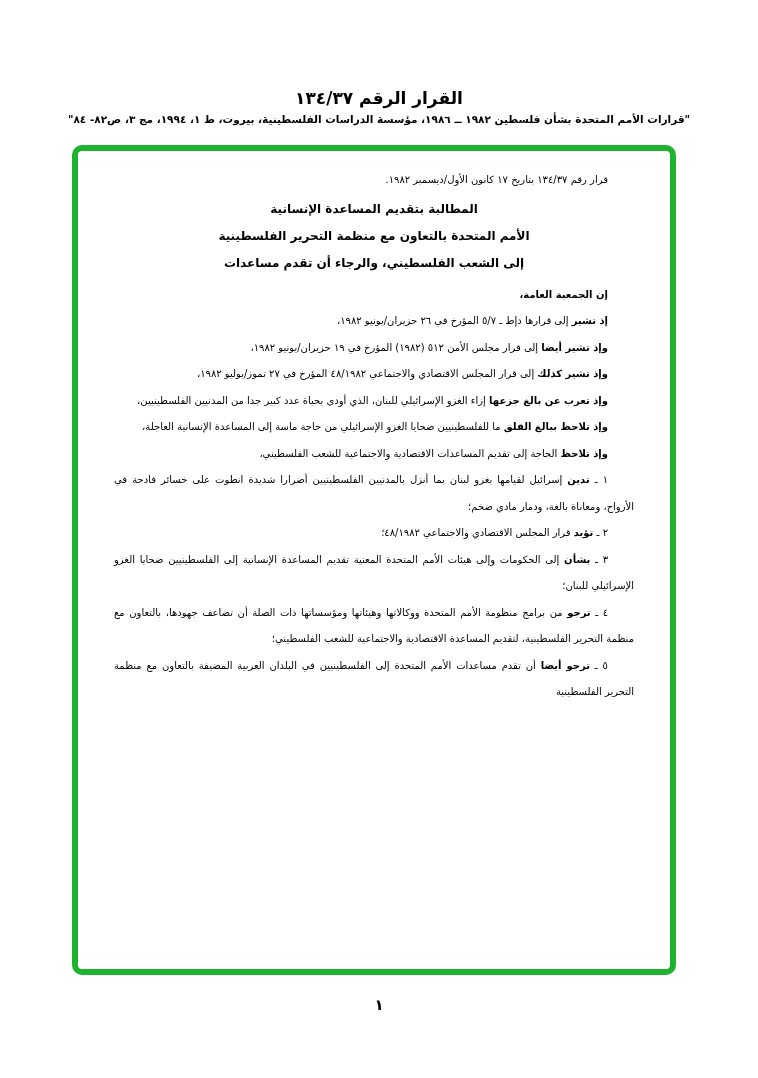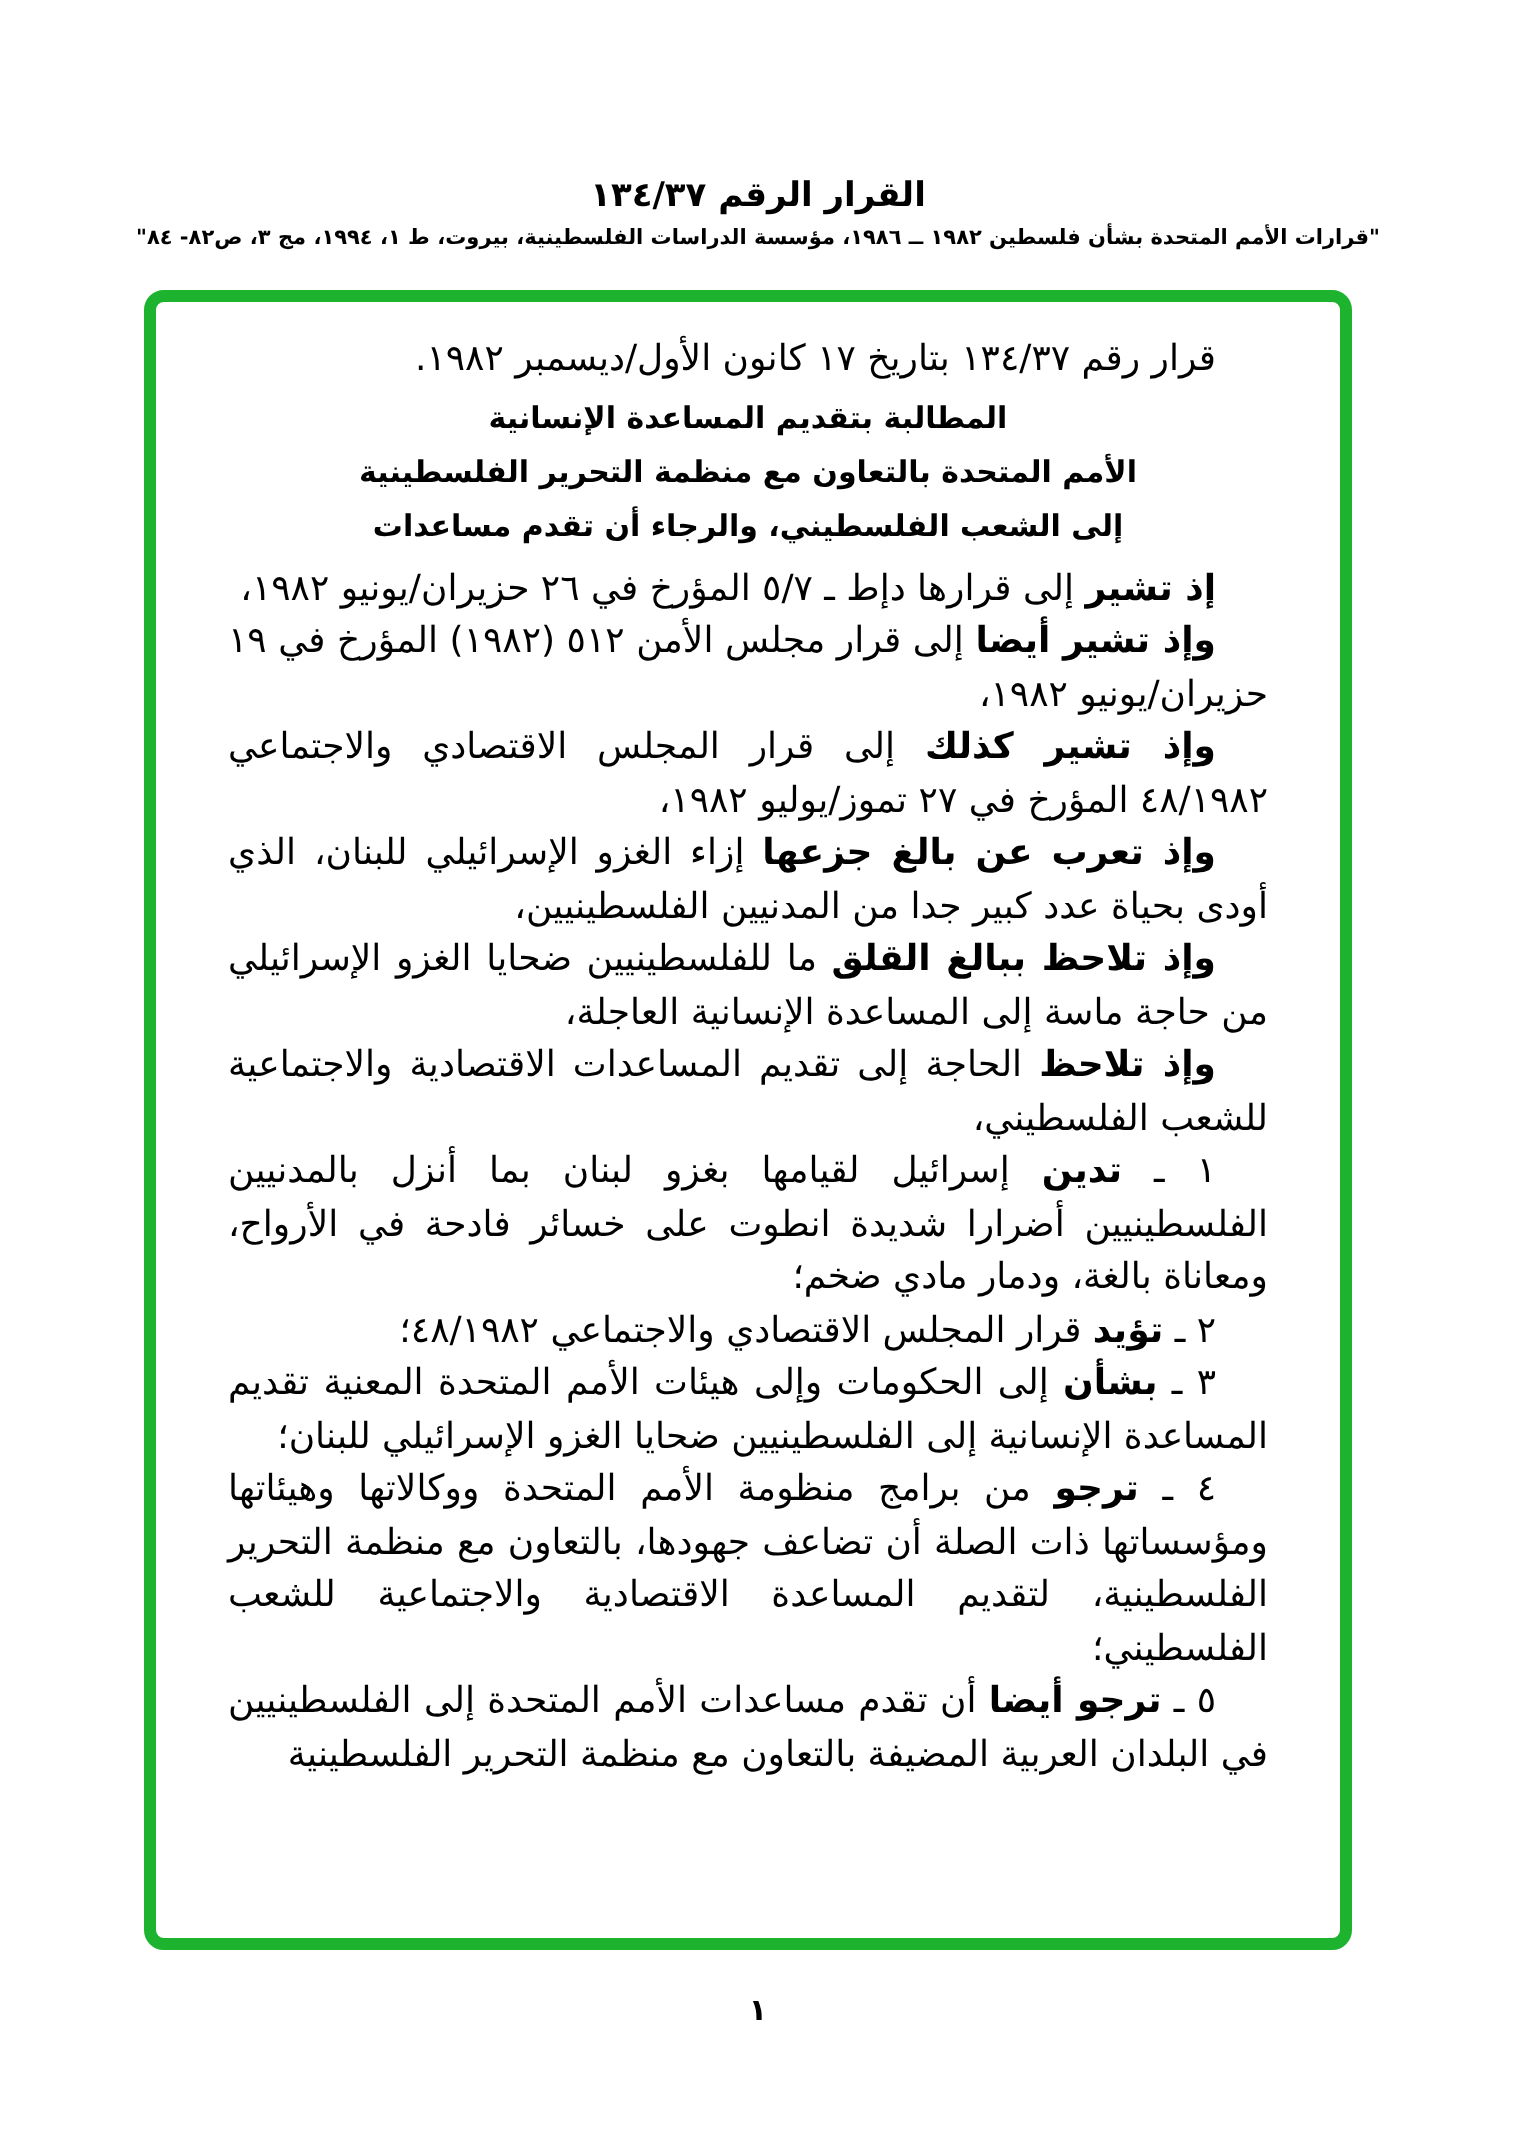--- a/index.html
+++ b/index.html
@@ -14,26 +14,26 @@
   .doc-citation{
     margin-top:5px;text-align:center;font-weight:bold;font-size:10.5px;
     direction:rtl;white-space:nowrap;
   }
   .green-box{
     position:absolute;left:72px;top:145px;width:604px;height:830px;
     box-sizing:border-box;border:6px solid #1eb32e;border-radius:10px;
     padding:16px 36px 10px 36px;direction:rtl;overflow:hidden;
   }
   .green-box p{
-    margin:0;font-size:18px;line-height:26.5px;text-align:justify;
+    margin:0;font-size:10px;line-height:26.5px;text-align:justify;
     text-indent:26px;
   }
   .intro-line{margin-bottom:4px;}
   .res-title{text-align:center;font-weight:bold;margin:2px 0 5px 0;}
-  .res-title .t-line{font-size:15px;line-height:27px;}
+  .res-title .t-line{font-size:12px;line-height:27px;}
   .green-box .lead{font-weight:bold;}
   .green-box .pre,.green-box .rest{font-weight:normal;}
   .page-number{
     position:absolute;top:996px;left:0;width:100%;text-align:center;
     font-size:15px;font-weight:bold;
   }
 </style>
 </head>
 <body>
 
@@ -47,20 +47,21 @@
 
     <p class="intro-line">قرار رقم ١٣٤/٣٧ بتاريخ ١٧ كانون الأول/ديسمبر ١٩٨٢.</p>
 
     <div class="res-title">
         <div class="t-line">المطالبة بتقديم المساعدة الإنسانية</div>
         <div class="t-line">الأمم المتحدة بالتعاون مع منظمة التحرير الفلسطينية</div>
         <div class="t-line">إلى الشعب الفلسطيني، والرجاء أن تقدم مساعدات</div>
       </div>
 
     <div>
+        <p><span class="lead">إن الجمعية العامة،</span></p>
         <p><span class="lead">إذ تشير</span><span class="rest"> إلى قرارها دإط ـ ٥/٧ المؤرخ في ٢٦ حزيران/يونيو ١٩٨٢،</span></p>
         <p><span class="lead">وإذ تشير أيضا</span><span class="rest"> إلى قرار مجلس الأمن ٥١٢ (١٩٨٢) المؤرخ في ١٩ حزيران/يونيو ١٩٨٢،</span></p>
         <p><span class="lead">وإذ تشير كذلك</span><span class="rest"> إلى قرار المجلس الاقتصادي والاجتماعي ٤٨/١٩٨٢ المؤرخ في ٢٧ تموز/يوليو ١٩٨٢،</span></p>
         <p><span class="lead">وإذ تعرب عن بالغ جزعها</span><span class="rest"> إزاء الغزو الإسرائيلي للبنان، الذي أودى بحياة عدد كبير جدا من المدنيين الفلسطينيين،</span></p>
         <p><span class="lead">وإذ تلاحظ ببالغ القلق</span><span class="rest"> ما للفلسطينيين ضحايا الغزو الإسرائيلي من حاجة ماسة إلى المساعدة الإنسانية العاجلة،</span></p>
         <p><span class="lead">وإذ تلاحظ</span><span class="rest"> الحاجة إلى تقديم المساعدات الاقتصادية والاجتماعية للشعب الفلسطيني،</span></p>
         <p><span class="pre">١ ـ </span><span class="lead">تدين</span><span class="rest"> إسرائيل لقيامها بغزو لبنان بما أنزل بالمدنيين الفلسطينيين أضرارا شديدة انطوت على خسائر فادحة في الأرواح، ومعاناة بالغة، ودمار مادي ضخم؛</span></p>
         <p><span class="pre">٢ ـ </span><span class="lead">تؤيد</span><span class="rest"> قرار المجلس الاقتصادي والاجتماعي ٤٨/١٩٨٢؛</span></p>
         <p><span class="pre">٣ ـ </span><span class="lead">بشأن</span><span class="rest"> إلى الحكومات وإلى هيئات الأمم المتحدة المعنية تقديم المساعدة الإنسانية إلى الفلسطينيين ضحايا الغزو الإسرائيلي للبنان؛</span></p>
         <p><span class="pre">٤ ـ </span><span class="lead">ترجو</span><span class="rest"> من برامج منظومة الأمم المتحدة ووكالاتها وهيئاتها ومؤسساتها ذات الصلة أن تضاعف جهودها، بالتعاون مع منظمة التحرير الفلسطينية، لتقديم المساعدة الاقتصادية والاجتماعية للشعب الفلسطيني؛</span></p>

